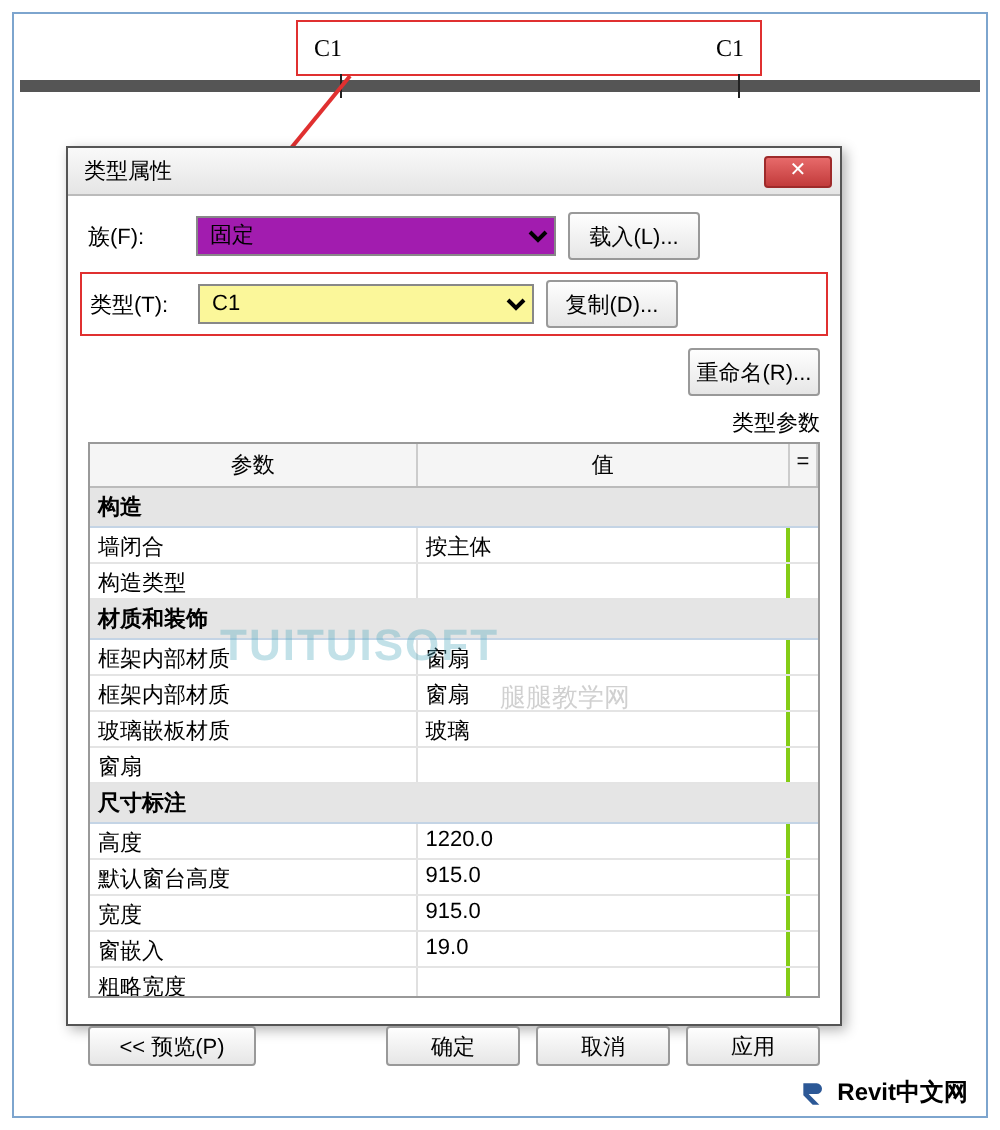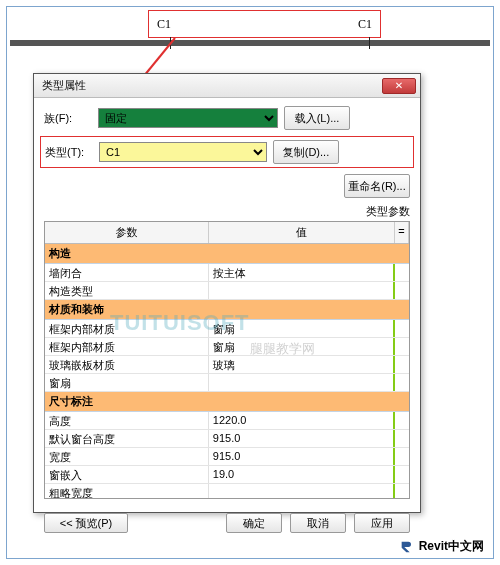--- a/index.html
+++ b/index.html
@@ -87,21 +87,21 @@
     margin-bottom: 6px;
     gap: 6px;
   }
   .row label {
     flex: 0 0 48px;
     text-align: left;
   }
   select.combo {
     height: 20px;
     border: 1px solid #888;
-    background: #15803d;
+    background: #a21caf;
     font-size: 11px;
     padding: 0 2px;
   }
   .combo-family { width: 180px; }
   .combo-type {
     width: 168px;
     background: #fbf79a !important;
   }
   .btn-side {
     width: 66px; height: 24px;
@@ -148,21 +148,21 @@
     border-right: 1px solid #ccc;
   }
   .col-param { width: 45%; }
   .col-value { flex: 1; }
   .col-eq { width: 14px; border-right: none; }
   .grid-body {
     height: 256px;
     overflow-y: auto;
   }
   .group-row {
-    background: #fdba74;
+    background: #e5e5e5;
     font-weight: bold;
     padding: 2px 4px;
     border-bottom: 1px solid #c4d4e5;
     display: flex;
   }
   .group-row .gname { flex: 1; }
   .data-row {
     display: flex;
     border-bottom: 1px solid #e4e4e4;
     height: 18px;
@@ -192,21 +192,21 @@
     height: 20px;
     background: linear-gradient(#fefefe, #e6e6e6);
     border: 1px solid #999;
     border-radius: 2px;
     display: flex;
     align-items: center;
     justify-content: center;
     cursor: pointer;
   }
   .btn-preview { width: 84px; }
-  .btn-std { width: 56px; }
+  .btn-std { width: 67px; }
   .spacer { flex: 1; }
   .watermark {
     position: absolute;
     left: 110px; top: 310px;
     font-size: 22px;
     font-weight: bold;
     color: rgba(80,170,190,0.35);
     letter-spacing: 1px;
     pointer-events: none;
   }

